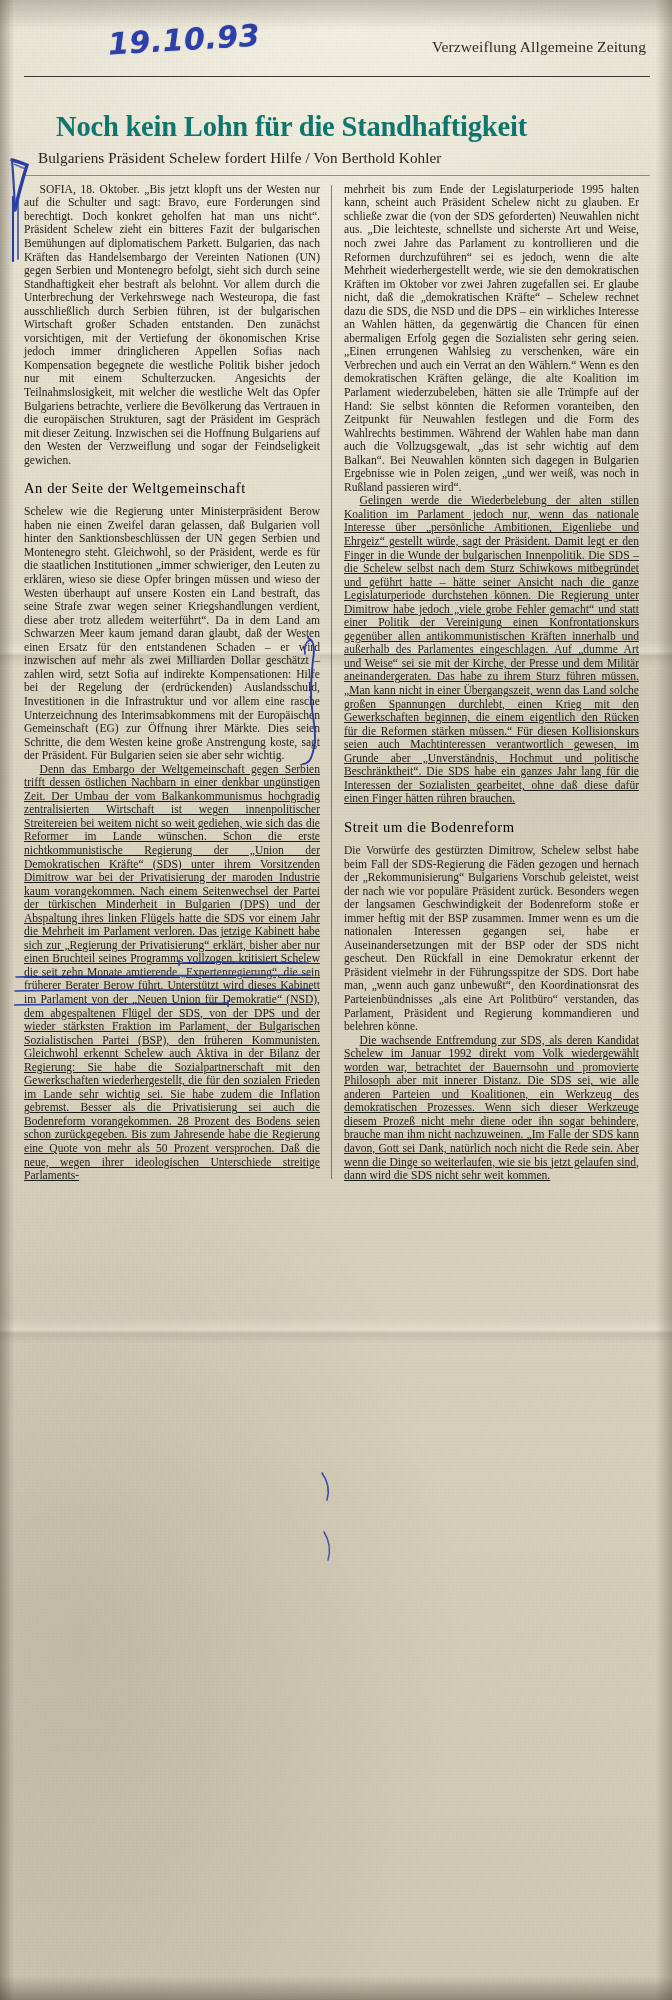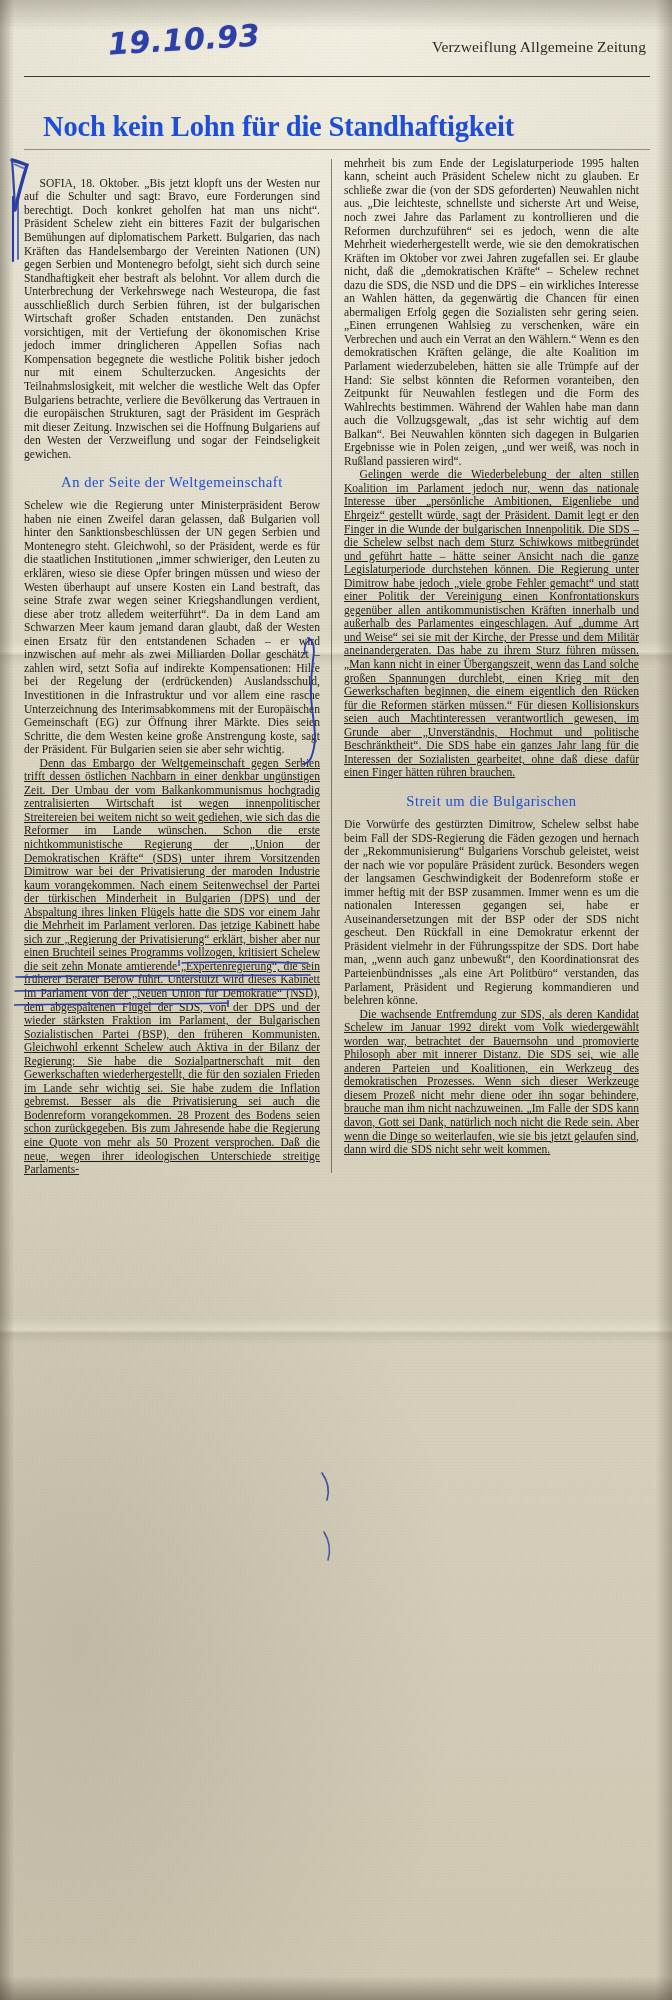--- a/index.html
+++ b/index.html
@@ -98,24 +98,24 @@
     left: 0; right: 4px;
     top: 76px;
     height: 1px;
     background: #3a3730;
   }
 
   
   .headline {
     font-size: 28.5px;
     font-weight: 700;
-    color: #1d4ed8;
+    color: #0f766e;
     letter-spacing: -0.2px;
     line-height: 1.08;
-    margin: 0 0 6px 19px;
+    margin: 0 0 6px 32px;
     white-space: nowrap;
   }
   .subhead {
     font-size: 15.2px;
     color: #25231e;
     margin: 0 0 8px 14px;
     letter-spacing: .05px;
     white-space: nowrap;
   }
   .rule-under-sub {
@@ -129,21 +129,21 @@
   .cols {
     position: relative;
     margin-top: 7px;
     display: flex;
     gap: 0;
   }
   .col {
     width: 307px;
     box-sizing: border-box;
   }
-  .col.left { padding-right: 11px; margin-top: 20px; }
+  .col.left { padding-right: 11px; }
   .col.right { padding-left: 12px; }
   .col-divider {
     width: 1px;
     background: #3d3a32;
     opacity: .62;
     margin-top: 2px;
     margin-bottom: 4px;
   }
   .col p {
     margin: 0;
@@ -155,22 +155,22 @@
     hyphens: auto;
     -webkit-hyphens: auto;
     word-spacing: .02em;
   }
   .col p + p { text-indent: 1.35em; text-decoration: underline; }
   .col p.lead { text-indent: 1.35em; }
 
   h2.section {
     font-size: 14.6px;
     font-weight: 400;
-    color: #1d4ed8;
-    text-align: center;
+    color: #000000;
+    text-align: left;
     letter-spacing: .55px;
     margin: 13px 0 9px 0;
     line-height: 1.1;
   }
 
   
   .pen {
     position: absolute;
     pointer-events: none;
   }
@@ -229,37 +229,38 @@
 
   <div id="content">
 
     <div class="masthead">
       <div class="date-stamp">19.10.93</div>
       <div class="masthead-name">Verzweiflung Allgemeine Zeitung</div>
       <div class="rule-top"></div>
     </div>
 
     <h1 class="headline">Noch kein Lohn für die Standhaftigkeit</h1>
+    <div class="subhead">Bulgariens Präsident Schelew fordert Hilfe / Von Berthold Kohler</div>
     <div class="rule-under-sub"></div>
 
     <div class="cols">
 
       <div class="col left">
         <p class="lead">SOFIA, 18. Oktober. „Bis jetzt klopft uns der Westen nur auf die Schulter und sagt: Bravo, eure Forderungen sind berechtigt. Doch konkret geholfen hat man uns nicht“. Präsident Schelew zieht ein bitteres Fazit der bulgarischen Bemühungen auf diplomatischem Parkett. Bulgarien, das nach Kräften das Handelsembargo der Vereinten Nationen (UN) gegen Serbien und Montenegro befolgt, sieht sich durch seine Standhaftigkeit eher bestraft als belohnt. Vor allem durch die Unterbrechung der Verkehrswege nach Westeuropa, die fast ausschließlich durch Serbien führen, ist der bulgarischen Wirtschaft großer Schaden entstanden. Den zunächst vorsichtigen, mit der Vertiefung der ökonomischen Krise jedoch immer dringlicheren Appellen Sofias nach Kompensation begegnete die westliche Politik bisher jedoch nur mit einem Schulterzucken. Angesichts der Teilnahmslosigkeit, mit welcher die westliche Welt das Opfer Bulgariens betrachte, verliere die Bevölkerung das Vertrauen in die europäischen Strukturen, sagt der Präsident im Gespräch mit dieser Zeitung. Inzwischen sei die Hoffnung Bulgariens auf den Westen der Verzweiflung und sogar der Feindseligkeit gewichen.</p>
         <h2 class="section">An der Seite der Weltgemeinschaft</h2>
         <p>Schelew wie die Regierung unter Ministerpräsident Berow haben nie einen Zweifel daran gelassen, daß Bulgarien voll hinter den Sanktionsbeschlüssen der UN gegen Serbien und Montenegro steht. Gleichwohl, so der Präsident, werde es für die staatlichen Institutionen „immer schwieriger, den Leuten zu erklären, wieso sie diese Opfer bringen müssen und wieso der Westen überhaupt auf unsere Kosten ein Land bestraft, das seine Strafe zwar wegen seiner Kriegshandlungen verdient, diese aber trotz alledem weiterführt“. Da in dem Land am Schwarzen Meer kaum jemand daran glaubt, daß der Westen einen Ersatz für den entstandenen Schaden – er wird inzwischen auf mehr als zwei Milliarden Dollar geschätzt – zahlen wird, setzt Sofia auf indirekte Kompensationen: Hilfe bei der Regelung der (erdrückenden) Auslandsschuld, Investitionen in die Infrastruktur und vor allem eine rasche Unterzeichnung des Interimsabkommens mit der Europäischen Gemeinschaft (EG) zur Öffnung ihrer Märkte. Dies seien Schritte, die dem Westen keine große Anstrengung koste, sagt der Präsident. Für Bulgarien seien sie aber sehr wichtig.</p>
         <p>Denn das Embargo der Weltgemeinschaft gegen Serbien trifft dessen östlichen Nachbarn in einer denkbar ungünstigen Zeit. Der Umbau der vom Balkankommunismus hochgradig zentralisierten Wirtschaft ist wegen innenpolitischer Streitereien bei weitem nicht so weit gediehen, wie sich das die Reformer im Lande wünschen. Schon die erste nichtkommunistische Regierung der „Union der Demokratischen Kräfte“ (SDS) unter ihrem Vorsitzenden Dimitrow war bei der Privatisierung der maroden Industrie kaum vorangekommen. Nach einem Seitenwechsel der Partei der türkischen Minderheit in Bulgarien (DPS) und der Abspaltung ihres linken Flügels hatte die SDS vor einem Jahr die Mehrheit im Parlament verloren. Das jetzige Kabinett habe sich zur „Regierung der Privatisierung“ erklärt, bisher aber nur einen Bruchteil seines Programms vollzogen, kritisiert Schelew die seit zehn Monate amtierende „Expertenregierung“, die sein früherer Berater Berow führt. Unterstützt wird dieses Kabinett im Parlament von der „Neuen Union für Demokratie“ (NSD), dem abgespaltenen Flügel der SDS, von der DPS und der wieder stärksten Fraktion im Parlament, der Bulgarischen Sozialistischen Partei (BSP), den früheren Kommunisten. Gleichwohl erkennt Schelew auch Aktiva in der Bilanz der Regierung: Sie habe die Sozialpartnerschaft mit den Gewerkschaften wiederhergestellt, die für den sozialen Frieden im Lande sehr wichtig sei. Sie habe zudem die Inflation gebremst. Besser als die Privatisierung sei auch die Bodenreform vorangekommen. 28 Prozent des Bodens seien schon zurückgegeben. Bis zum Jahresende habe die Regierung eine Quote von mehr als 50 Prozent versprochen. Daß die neue, wegen ihrer ideologischen Unterschiede streitige Parlaments-</p>
       </div>
 
       <div class="col-divider"></div>
 
       <div class="col right">
         <p>mehrheit bis zum Ende der Legislaturperiode 1995 halten kann, scheint auch Präsident Schelew nicht zu glauben. Er schließe zwar die (von der SDS geforderten) Neuwahlen nicht aus. „Die leichteste, schnellste und sicherste Art und Weise, noch zwei Jahre das Parlament zu kontrollieren und die Reformen durchzuführen“ sei es jedoch, wenn die alte Mehrheit wiederhergestellt werde, wie sie den demokratischen Kräften im Oktober vor zwei Jahren zugefallen sei. Er glaube nicht, daß die „demokratischen Kräfte“ – Schelew rechnet dazu die SDS, die NSD und die DPS – ein wirkliches Interesse an Wahlen hätten, da gegenwärtig die Chancen für einen abermaligen Erfolg gegen die Sozialisten sehr gering seien. „Einen errungenen Wahlsieg zu verschenken, wäre ein Verbrechen und auch ein Verrat an den Wählern.“ Wenn es den demokratischen Kräften gelänge, die alte Koalition im Parlament wiederzubeleben, hätten sie alle Trümpfe auf der Hand: Sie selbst könnten die Reformen voranteiben, den Zeitpunkt für Neuwahlen festlegen und die Form des Wahlrechts bestimmen. Während der Wahlen habe man dann auch die Vollzugsgewalt, „das ist sehr wichtig auf dem Balkan“. Bei Neuwahlen könnten sich dagegen in Bulgarien Ergebnisse wie in Polen zeigen, „und wer weiß, was noch in Rußland passieren wird“.</p>
         <p>Gelingen werde die Wiederbelebung der alten stillen Koalition im Parlament jedoch nur, wenn das nationale Interesse über „persönliche Ambitionen, Eigenliebe und Ehrgeiz“ gestellt würde, sagt der Präsident. Damit legt er den Finger in die Wunde der bulgarischen Innenpolitik. Die SDS – die Schelew selbst nach dem Sturz Schiwkows mitbegründet und geführt hatte – hätte seiner Ansicht nach die ganze Legislaturperiode durchstehen können. Die Regierung unter Dimitrow habe jedoch „viele grobe Fehler gemacht“ und statt einer Politik der Vereinigung einen Konfrontationskurs gegenüber allen antikommunistischen Kräften innerhalb und außerhalb des Parlamentes eingeschlagen. Auf „dumme Art und Weise“ sei sie mit der Kirche, der Presse und dem Militär aneinandergeraten. Das habe zu ihrem Sturz führen müssen. „Man kann nicht in einer Übergangszeit, wenn das Land solche großen Spannungen durchlebt, einen Krieg mit den Gewerkschaften beginnen, die einem eigentlich den Rücken für die Reformen stärken müssen.“ Für diesen Kollisionskurs seien auch Machtinteressen verantwortlich gewesen, im Grunde aber „Unverständnis, Hochmut und politische Beschränktheit“. Die SDS habe ein ganzes Jahr lang für die Interessen der Sozialisten gearbeitet, ohne daß diese dafür einen Finger hätten rühren brauchen.</p>
-        <h2 class="section">Streit um die Bulgarischen</h2>
+        <h2 class="section">Streit um die Bodenreform</h2>
         <p>Die Vorwürfe des gestürzten Dimitrow, Schelew selbst habe beim Fall der SDS-Regierung die Fäden gezogen und hernach der „Rekommunisierung“ Bulgariens Vorschub geleistet, weist der nach wie vor populäre Präsident zurück. Besonders wegen der langsamen Geschwindigkeit der Bodenreform stoße er immer heftig mit der BSP zusammen. Immer wenn es um die nationalen Interessen gegangen sei, habe er Auseinandersetzungen mit der BSP oder der SDS nicht gescheut. Den Rückfall in eine Demokratur erkennt der Präsident vielmehr in der Führungsspitze der SDS. Dort habe man, „wenn auch ganz unbewußt“, den Koordinationsrat des Parteienbündnisses „als eine Art Politbüro“ verstanden, das Parlament, Präsident und Regierung kommandieren und belehren könne.</p>
         <p>Die wachsende Entfremdung zur SDS, als deren Kandidat Schelew im Januar 1992 direkt vom Volk wiedergewählt worden war, betrachtet der Bauernsohn und promovierte Philosoph aber mit innerer Distanz. Die SDS sei, wie alle anderen Parteien und Koalitionen, ein Werkzeug des demokratischen Prozesses. Wenn sich dieser Werkzeuge diesem Prozeß nicht mehr diene oder ihn sogar behindere, brauche man ihm nicht nachzuweinen. „Im Falle der SDS kann davon, Gott sei Dank, natürlich noch nicht die Rede sein. Aber wenn die Dinge so weiterlaufen, wie sie bis jetzt gelaufen sind, dann wird die SDS nicht sehr weit kommen.</p>
       </div>
 
     </div>
   </div>
 
   <svg class="pen" id="pen-caret" viewBox="0 0 26 54">
     <path d="M4 2 C 8 3, 14 5, 19 7 C 15 20, 10 38, 7 52" stroke="#2b3ea6" stroke-width="3.4" fill="none" stroke-linecap="round"></path>
     <path d="M4 2 C 5 14, 6 30, 7 52" stroke="#33469f" stroke-width="2.2" fill="none" stroke-linecap="round"></path>

